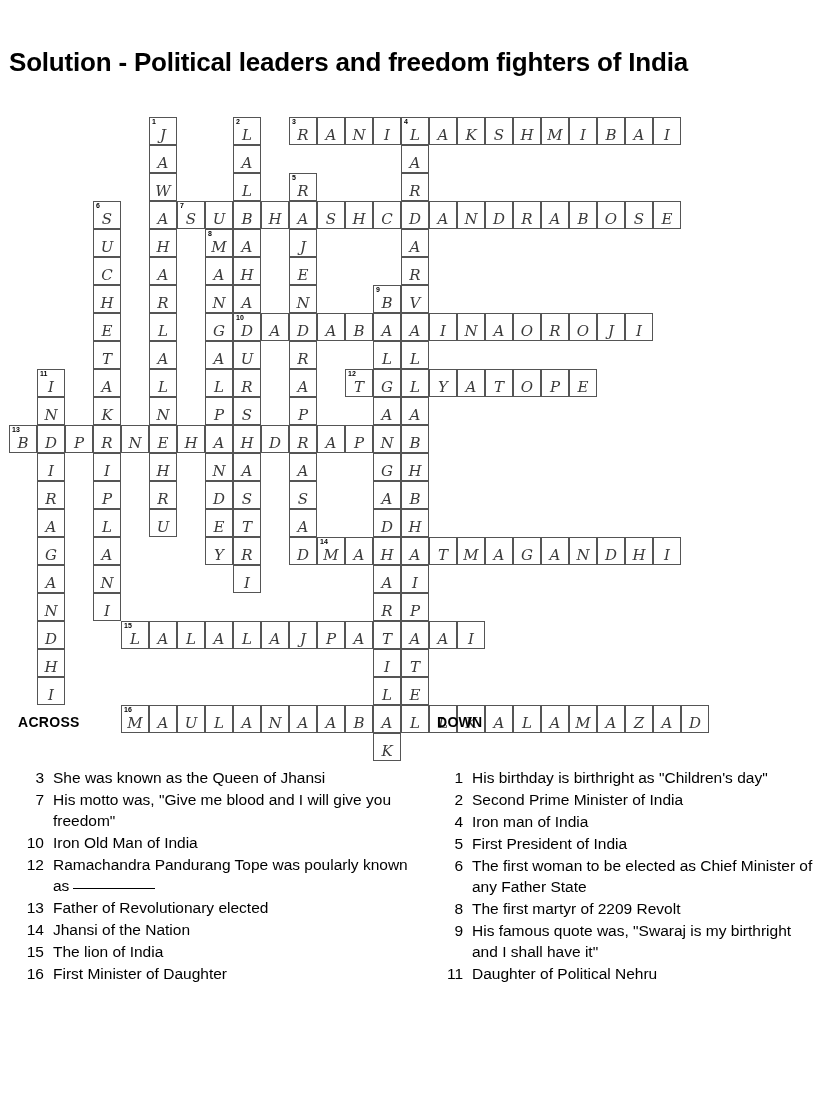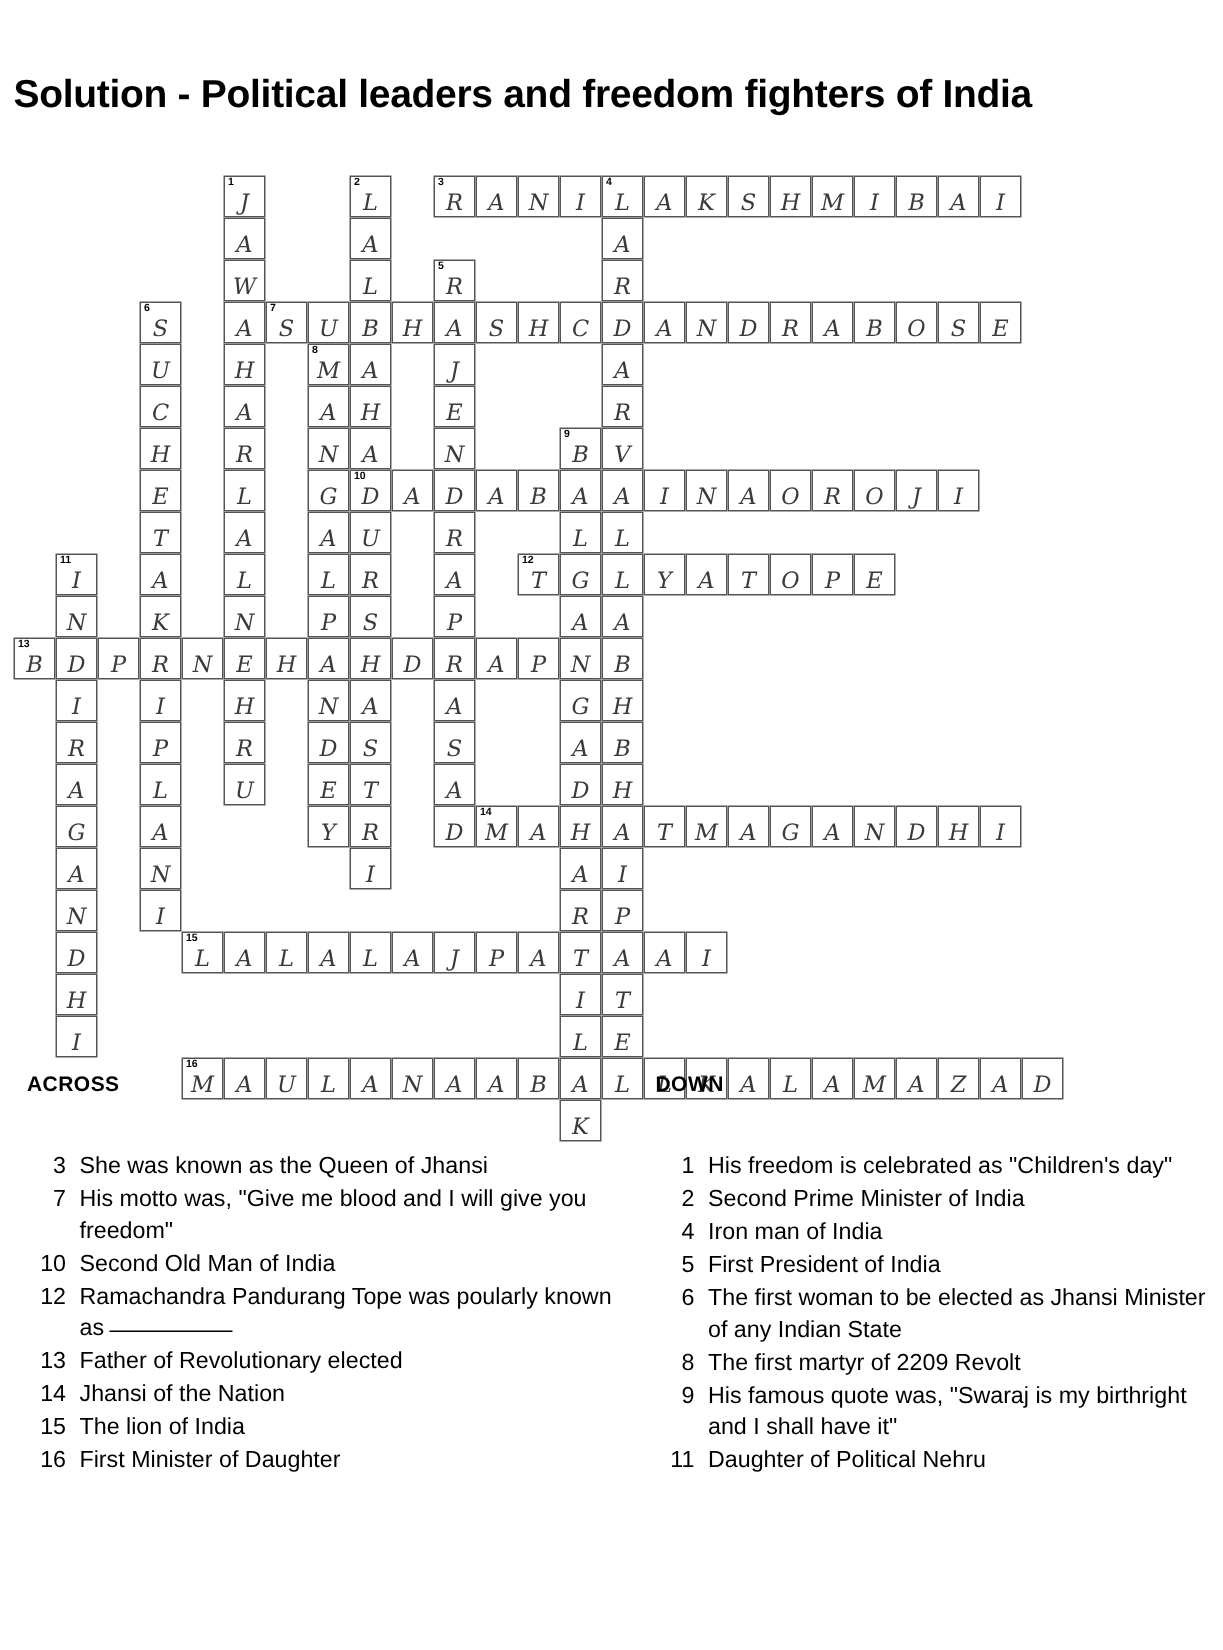--- a/index.html
+++ b/index.html
@@ -759,21 +759,21 @@
       <div class="clue-row">
         <div class="clue-num">3</div>
         <div class="clue-text">She was known as the Queen of Jhansi</div>
       </div>
       <div class="clue-row">
         <div class="clue-num">7</div>
         <div class="clue-text">His motto was, "Give me blood and I will give you freedom"</div>
       </div>
       <div class="clue-row">
         <div class="clue-num">10</div>
-        <div class="clue-text">Second Old Man of India</div>
+        <div class="clue-text">Iron Old Man of India</div>
       </div>
       <div class="clue-row">
         <div class="clue-num">12</div>
         <div class="clue-text">Ramachandra Pandurang Tope was poularly known as<span class="blank-rule"></span></div>
       </div>
       <div class="clue-row">
         <div class="clue-num">13</div>
         <div class="clue-text">Father of Revolutionary elected</div>
       </div>
       <div class="clue-row">
@@ -789,37 +789,37 @@
         <div class="clue-text">First Minister of Daughter</div>
       </div>
     </div>
 </div>
 
 <div class="clues" id="down-col">
   <div class="clues-heading">DOWN</div>
   <div>
       <div class="clue-row">
         <div class="clue-num">1</div>
-        <div class="clue-text">His freedom is celebrated as "Children's day"</div>
+        <div class="clue-text">His birthday is birthright as "Children's day"</div>
       </div>
       <div class="clue-row">
         <div class="clue-num">2</div>
         <div class="clue-text">Second Prime Minister of India</div>
       </div>
       <div class="clue-row">
         <div class="clue-num">4</div>
         <div class="clue-text">Iron man of India</div>
       </div>
       <div class="clue-row">
         <div class="clue-num">5</div>
         <div class="clue-text">First President of India</div>
       </div>
       <div class="clue-row">
         <div class="clue-num">6</div>
-        <div class="clue-text">The first woman to be elected as Jhansi Minister of any Indian State</div>
+        <div class="clue-text">The first woman to be elected as Chief Minister of any Father State</div>
       </div>
       <div class="clue-row">
         <div class="clue-num">8</div>
         <div class="clue-text">The first martyr of 2209 Revolt</div>
       </div>
       <div class="clue-row">
         <div class="clue-num">9</div>
         <div class="clue-text">His famous quote was, "Swaraj is my birthright and I shall  have it"</div>
       </div>
       <div class="clue-row">

